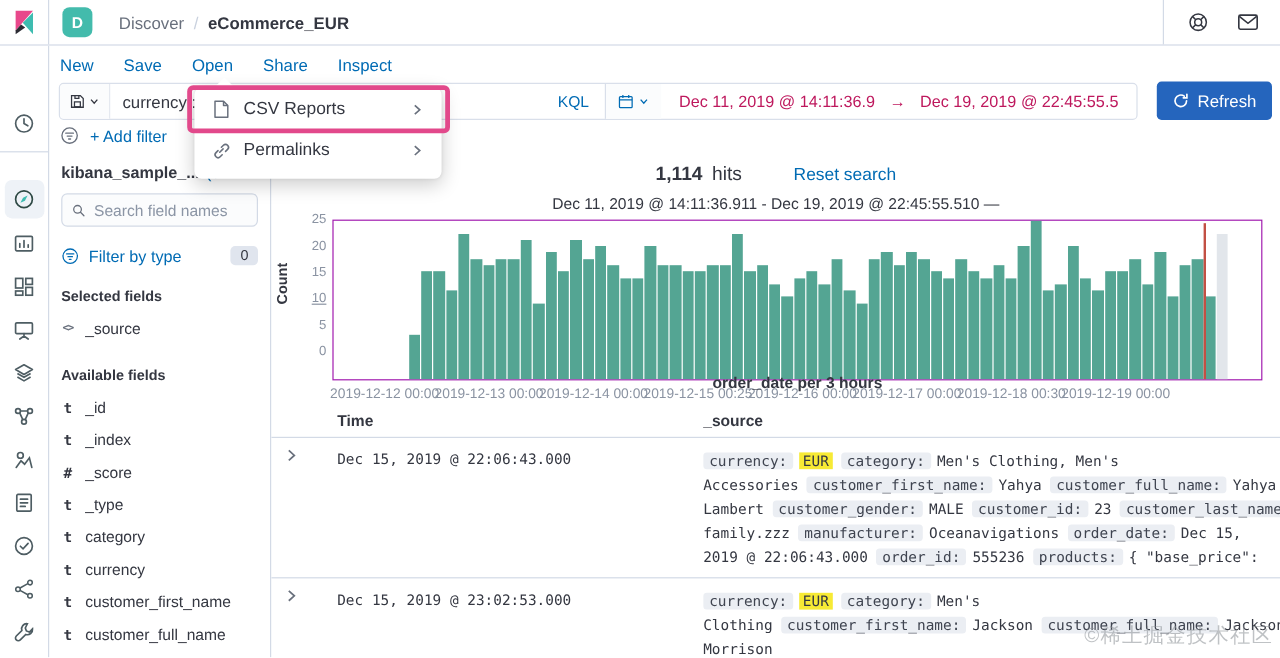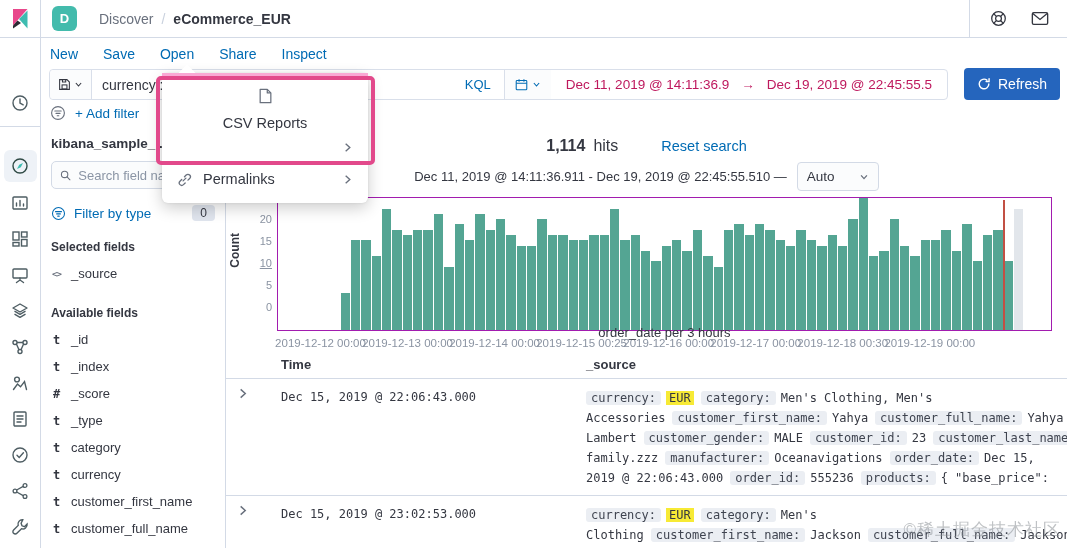--- a/index.html
+++ b/index.html
@@ -88,21 +88,21 @@
             writing-mode:vertical-rl; transform:rotate(180deg); }
   .plot { position:absolute; left:51px; right:15px; top:2px; height:134px; border:1px solid #a21caf; }
   .yaxis { position:absolute; left:18px; width:28px; top:2px; height:110px; }
   .ytick { position:absolute; right:0; font-size:11px; color:#8A93A2; }
   .bars { position:absolute; left:8.1%; right:3.6%; bottom:0; top:0; display:flex; align-items:flex-end; gap:1px; }
   .bar { flex:1; background:#54A593; }
   .bar.partial { background:#E2E6EB; }
   .time-marker { position:absolute; left:93.8%; top:2px; bottom:0; width:2px; background:#C25044; }
   .xtick { position:absolute; top:calc(100% + 7px); transform:translateX(-50%); font-size:11.5px;
            color:#8A93A2; white-space:nowrap; }
-  .xtitle { position:absolute; left:51px; right:15px; top:130px; text-align:center; font-size:13px; font-weight:400; }
+  .xtitle { position:absolute; left:51px; right:15px; top:130px; text-align:center; font-size:13px; font-weight:700; }
 
   
   .dtable { margin-top:7px; }
   .thead { display:flex; border-bottom:1px solid #D3DAE6; padding:3px 0 6px; font-size:13px; font-weight:700; }
   .col-expand { width:55px; padding-left:11px; flex:0 0 auto; }
   .col-time { width:305px; flex:0 0 auto; }
   .col-source { flex:1; padding-right:14px; }
   .drow { display:flex; border-bottom:1px solid #D3DAE6; padding:9px 0 7px; }
   .dtime { font-family:"DejaVu Sans Mono",monospace; font-size:12px; color:#343741; padding-top:2px; }
   .dsource { font-family:"DejaVu Sans Mono",monospace; font-size:12px; line-height:20px; color:#343741;
@@ -114,21 +114,21 @@
 
   
   .popup { position:absolute; left:162px; top:73px; width:206px; background:#fff; border-radius:6px;
            box-shadow:0 5px 16px rgba(0,0,0,.2), 0 0 3px rgba(0,0,0,.08); z-index:30; padding-bottom:7px; }
   .popup-caret { position:absolute; top:-6px; left:19px; width:12px; height:12px; background:#fff;
                  transform:rotate(45deg); }
   .popup-title { padding:13px 15px 11px; font-size:12.5px; font-weight:700; letter-spacing:.2px; color:#343741; }
   .popup-item { position:relative; display:flex; align-items:center; gap:11px; padding:9px 15px;
                 font-size:14.5px; color:#343741; cursor:pointer; }
   .popup-item .chev { margin-left:auto; }
-  .popup-item.first { border-top:6px solid #f9a8d4;flex-direction:column; }
+  .popup-item.first { border-top:1px solid #f9a8d4; }
   .pink-box { position:absolute; left:-6px; right:-7px; top:-3px; bottom:-3px; border:4px solid #E2498B;
               border-radius:5px; pointer-events:none; }
 
   .watermark { position:absolute; right:6px; bottom:7px; font-size:17px; color:#8C9196; opacity:.55;
                z-index:40; letter-spacing:1px; pointer-events:none; }
   svg { display:block; }
 </style>
 </head>
 <body>
 
@@ -375,26 +375,20 @@
   </div>
 
   <div class="main">
     <div class="hits-row">
       <span class="hits-count">1,114</span>
       <span>hits</span>
       <span class="reset-link">Reset search</span>
     </div>
     <div class="range-row">
       <span>Dec 11, 2019 @ 14:11:36.911 - Dec 19, 2019 @ 22:45:55.510 —</span>
-      <div class="interval-select">
-        <span>Auto</span>
-        <svg width="10" height="10" viewBox="0 0 12 12" fill="none" stroke="#69707D" stroke-width="1.5">
-            <path d="M2.5 4 L6 8 L9.5 4"></path>
-          </svg>
-      </div>
     </div>
 
     <div class="chart-wrap">
       <span class="ylabel">Count</span>
       <div class="yaxis">
           <span class="ytick" style="top: calc(0% - 6px);">25</span>
           <span class="ytick" style="top: calc(20% - 6px);">20</span>
           <span class="ytick" style="top: calc(40% - 6px);">15</span>
           <span class="ytick" style="top: calc(60% - 6px); text-decoration: underline;">10</span>
           <span class="ytick" style="top: calc(80% - 6px);">5</span>

